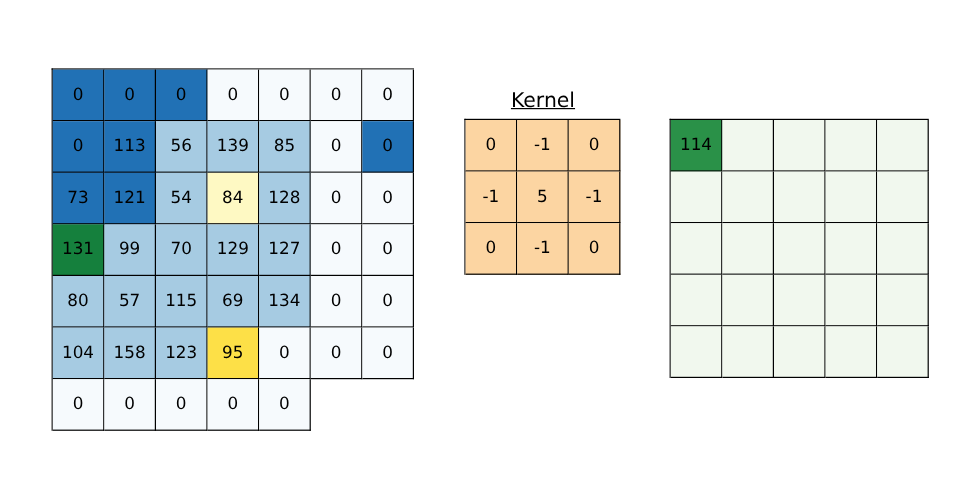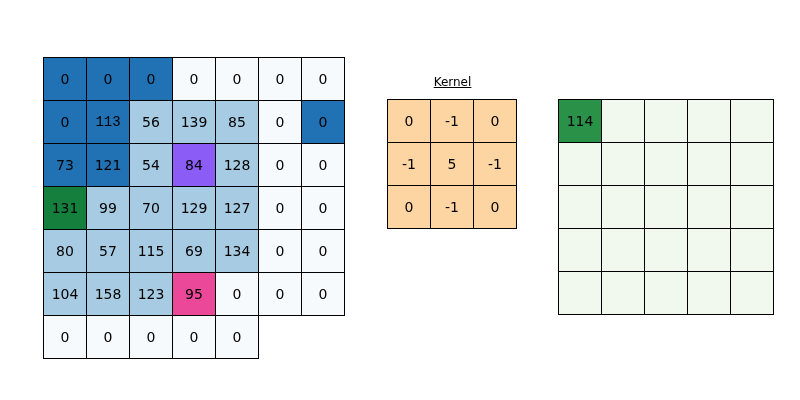--- a/index.html
+++ b/index.html
@@ -52,69 +52,69 @@
   #output-grid {
     left: 558px; top: 99px;
     grid-template-columns: repeat(5, 43px);
     grid-template-rows: repeat(5, 43px);
   }
   #kernel-title {
     position: absolute;
     left: 387px; top: 76px;
     width: 131px;
     text-align: center;
-    font-size: 12px;
+    font-size: 17px;
     line-height: 1;
     text-decoration: underline;
   }
 </style>
 </head>
 <body>
 
 <div id="figure">
   <div id="input-grid" class="grid">
       <div class="cell" style="background: rgb(33, 113, 181);">0</div>
       <div class="cell" style="background: rgb(33, 113, 181);">0</div>
       <div class="cell" style="background: rgb(33, 113, 181);">0</div>
       <div class="cell" style="background: rgb(246, 250, 253);">0</div>
       <div class="cell" style="background: rgb(246, 250, 253);">0</div>
       <div class="cell" style="background: rgb(246, 250, 253);">0</div>
       <div class="cell" style="background: rgb(246, 250, 253);">0</div>
       <div class="cell" style="background: rgb(33, 113, 181);">0</div>
-      <div class="cell" style="background: rgb(33, 113, 181); font-family: Liberation Mono, monospace;">113</div>
+      <div class="cell" style="background: rgb(33, 113, 181);">113</div>
       <div class="cell" style="background: rgb(166, 203, 226);">56</div>
       <div class="cell" style="background: rgb(166, 203, 226);">139</div>
       <div class="cell" style="background: rgb(166, 203, 226);">85</div>
       <div class="cell" style="background: rgb(246, 250, 253);">0</div>
       <div class="cell" style="background: rgb(33, 113, 181);">0</div>
       <div class="cell" style="background: rgb(33, 113, 181); text-align: center;">73</div>
       <div class="cell" style="background: rgb(33, 113, 181);">121</div>
       <div class="cell" style="background: rgb(166, 203, 226); text-align: right;">54</div>
-      <div class="cell" style="background: #8b5cf6;">84</div>
+      <div class="cell" style="background: #fef9c3;">84</div>
       <div class="cell" style="background: rgb(166, 203, 226);">128</div>
       <div class="cell" style="background: rgb(246, 250, 253);">0</div>
       <div class="cell" style="background: rgb(246, 250, 253);">0</div>
       <div class="cell" style="background: #15803d;">131</div>
       <div class="cell" style="background: rgb(166, 203, 226);">99</div>
       <div class="cell" style="background: rgb(166, 203, 226);">70</div>
       <div class="cell" style="background: rgb(166, 203, 226);">129</div>
       <div class="cell" style="background: rgb(166, 203, 226);">127</div>
       <div class="cell" style="background: rgb(246, 250, 253);">0</div>
       <div class="cell" style="background: rgb(246, 250, 253);">0</div>
       <div class="cell" style="background: rgb(166, 203, 226);">80</div>
       <div class="cell" style="background: rgb(166, 203, 226);">57</div>
       <div class="cell" style="background: rgb(166, 203, 226);">115</div>
       <div class="cell" style="background: rgb(166, 203, 226);">69</div>
       <div class="cell" style="background: rgb(166, 203, 226);">134</div>
       <div class="cell" style="background: rgb(246, 250, 253);">0</div>
       <div class="cell" style="background: rgb(246, 250, 253);">0</div>
       <div class="cell" style="background: rgb(166, 203, 226);">104</div>
       <div class="cell" style="background: rgb(166, 203, 226);">158</div>
       <div class="cell" style="background: rgb(166, 203, 226);">123</div>
-      <div class="cell" style="background: #ec4899;">95</div>
+      <div class="cell" style="background: #fde047;">95</div>
       <div class="cell" style="background: rgb(246, 250, 253);">0</div>
       <div class="cell" style="background: rgb(246, 250, 253);">0</div>
       <div class="cell" style="background: rgb(246, 250, 253);">0</div>
       <div class="cell" style="background: rgb(246, 250, 253);">0</div>
       <div class="cell" style="background: rgb(246, 250, 253);">0</div>
       <div class="cell" style="background: rgb(246, 250, 253);">0</div>
       <div class="cell" style="background: rgb(246, 250, 253);">0</div>
       <div class="cell" style="background: rgb(246, 250, 253);">0</div>
     </div>
 

